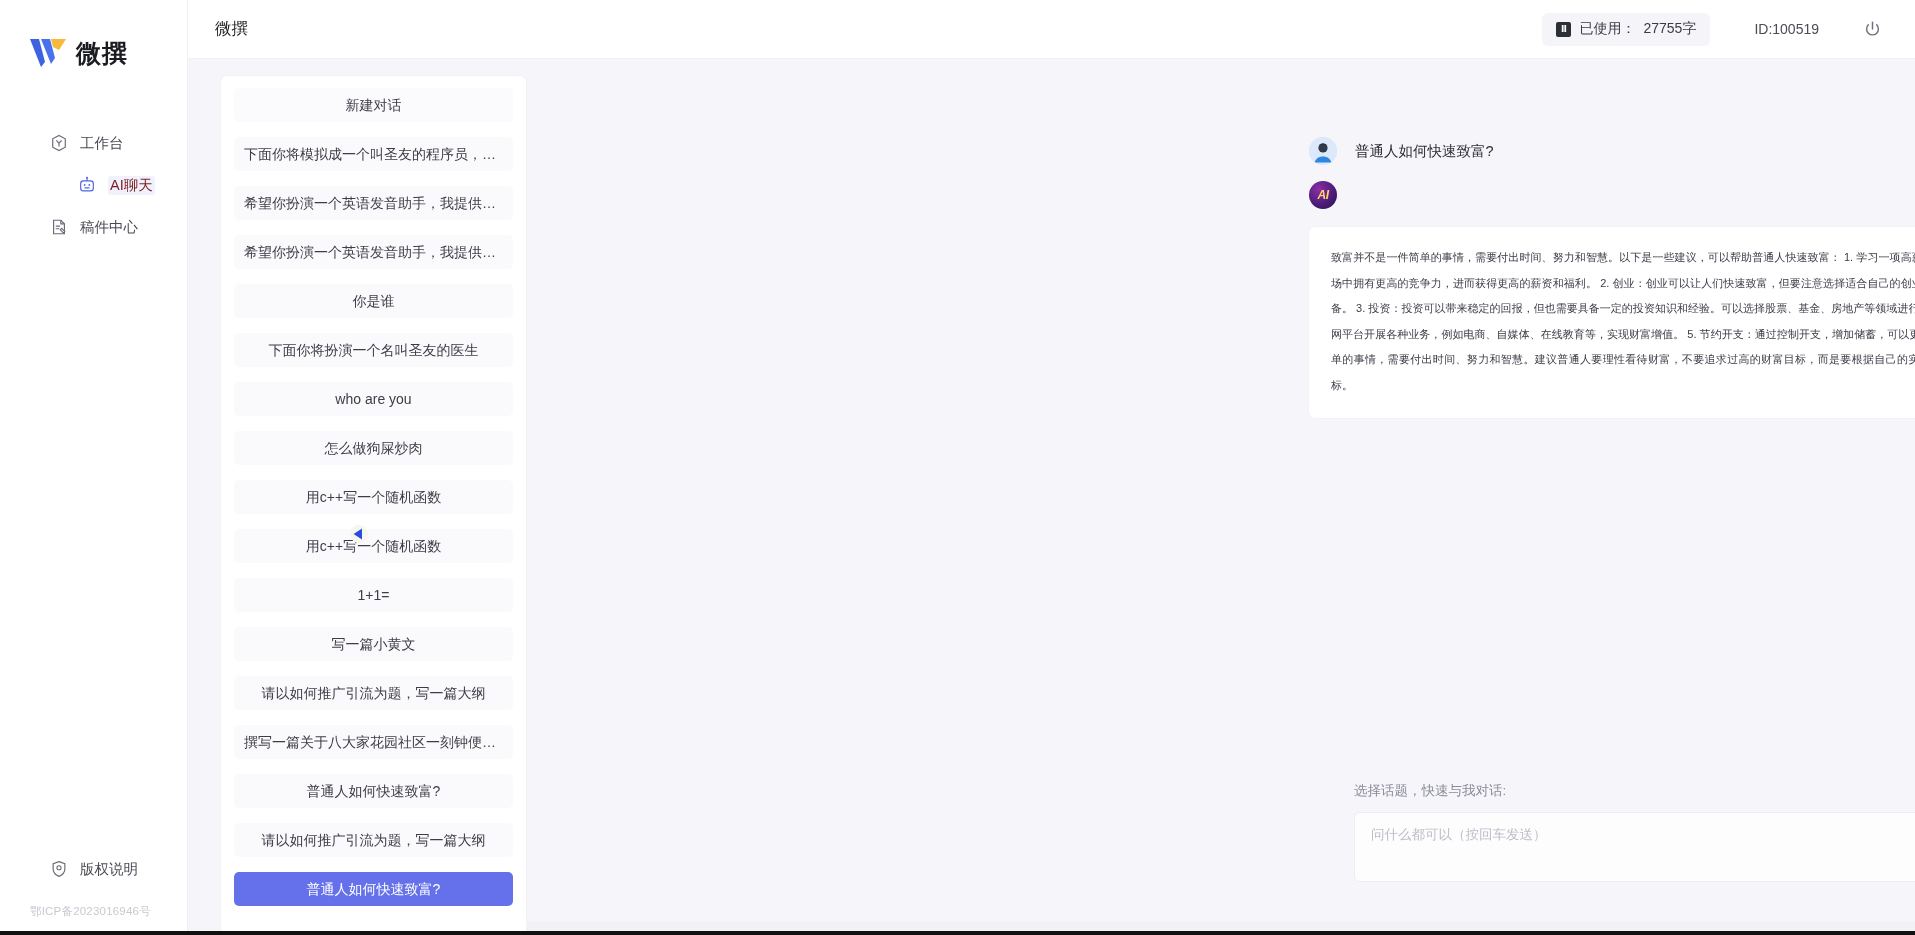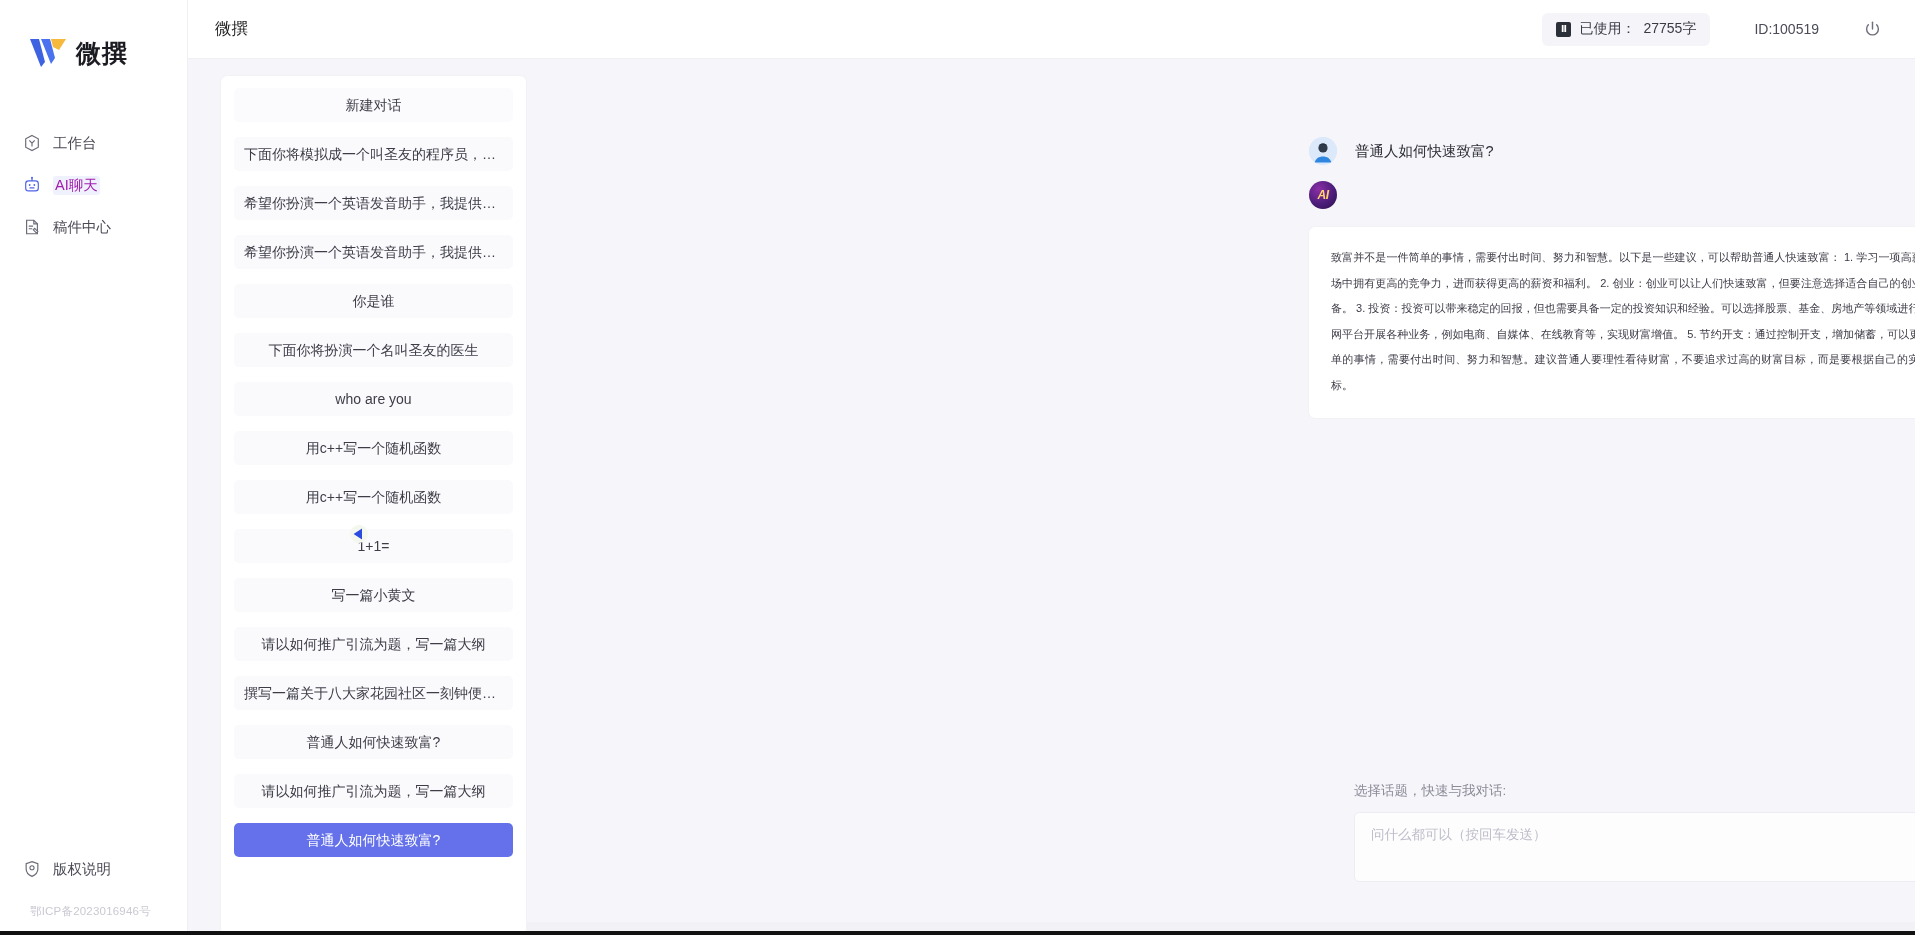--- a/index.html
+++ b/index.html
@@ -18,25 +18,25 @@
     border-right: 1px solid #f0f0f4;
   }
   .brand { display:flex; align-items:center; gap:6px; margin: 36px 0 0 28px; }
   .brand-mark { width: 42px; height: 34px; position: relative; }
   .brand-mark svg { display:block; }
   .brand-text { font-size: 25px; font-weight: 700; color:#1b1b22; letter-spacing:1px; }
 
   .nav-list { margin-top: 52px; width: 100%; }
   .nav-item {
     display:flex; align-items:center; gap: 12px;
-    height: 42px; padding-left: 22px; color:#4a4a55; font-size: 14.5px;
+    height: 42px; padding-left: 49px; color:#4a4a55; font-size: 14.5px;
     cursor: pointer; user-select:none;
   }
   .nav-item .nav-ico { width: 19px; height:19px; display:flex; align-items:center; justify-content:center; }
-  .nav-item.active { color:#a21caf; }
+  .nav-item.active { color:#7f1d1d;margin-left:28px; }
   .nav-item.active .nav-label { background: rgba(99,120,240,.10); border-radius:3px; padding:0 2px; }
 
   .bottom-list { position:absolute; left:0; bottom: 44px; width:100%; }
   .bottom-list .nav-item { height: 44px; }
   .icp {
     position: absolute; left: 30px; bottom: 16px;
     font-size: 11.5px; color: #c9c9d2; letter-spacing:.2px;
   }
 
   
@@ -228,20 +228,21 @@
 
       <section class="convpanel">
         <div class="conv-scroll">
           <div class="conv-item newchat">新建对话</div>
           <div class="conv-item">下面你将模拟成一个叫圣友的程序员，我说...</div>
           <div class="conv-item">希望你扮演一个英语发音助手，我提供给你...</div>
           <div class="conv-item">希望你扮演一个英语发音助手，我提供给你...</div>
           <div class="conv-item">你是谁</div>
           <div class="conv-item">下面你将扮演一个名叫圣友的医生</div>
           <div class="conv-item">who are you</div>
+          <div class="conv-item">怎么做狗屎炒肉</div>
           <div class="conv-item">用c++写一个随机函数</div>
           <div class="conv-item">用c++写一个随机函数</div>
           <div class="conv-item">1+1=</div>
           <div class="conv-item">写一篇小黄文</div>
           <div class="conv-item">请以如何推广引流为题，写一篇大纲</div>
           <div class="conv-item">撰写一篇关于八大家花园社区一刻钟便民生...</div>
           <div class="conv-item">普通人如何快速致富?</div>
           <div class="conv-item">请以如何推广引流为题，写一篇大纲</div>
           <div class="conv-item selected">普通人如何快速致富?</div>
         </div>

